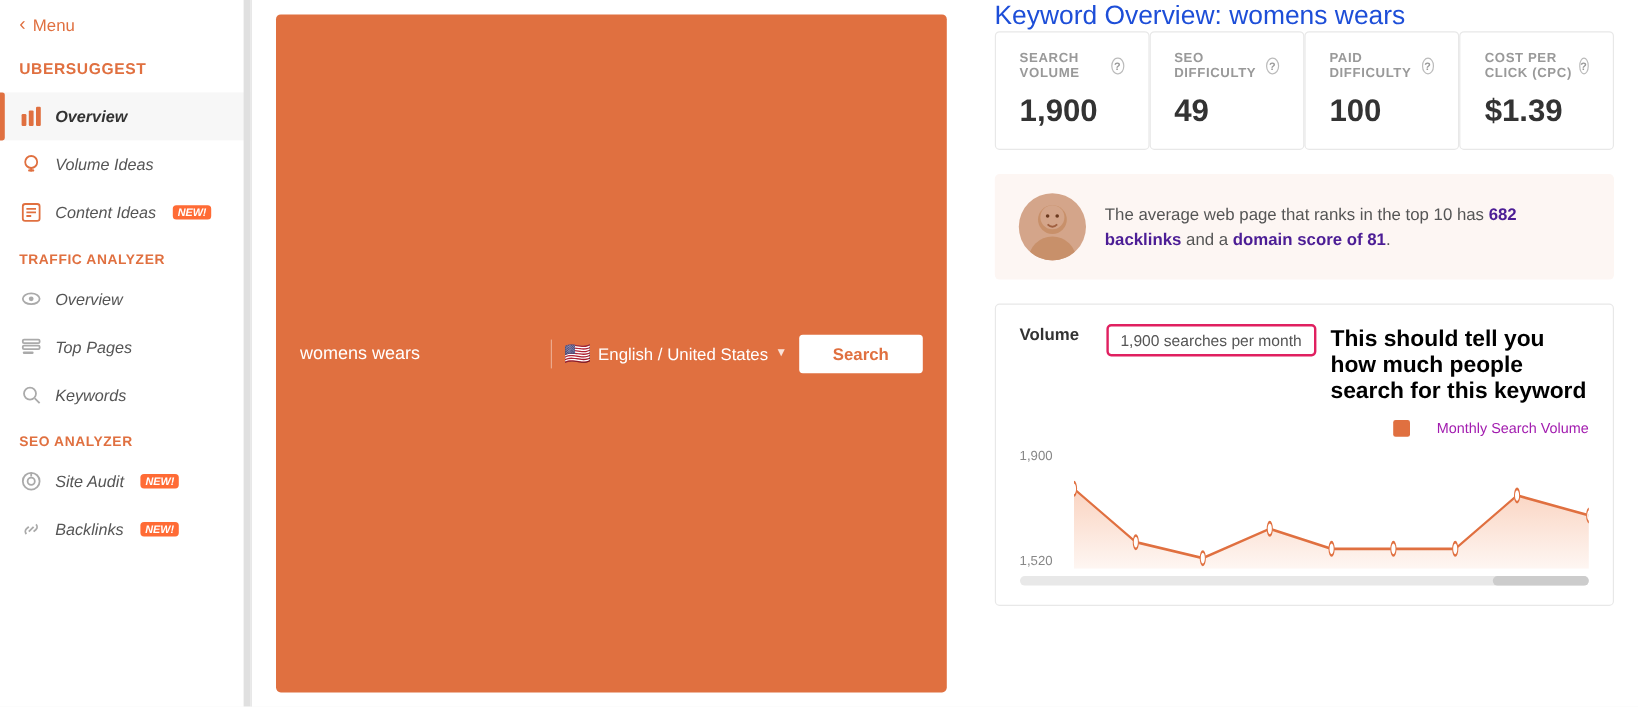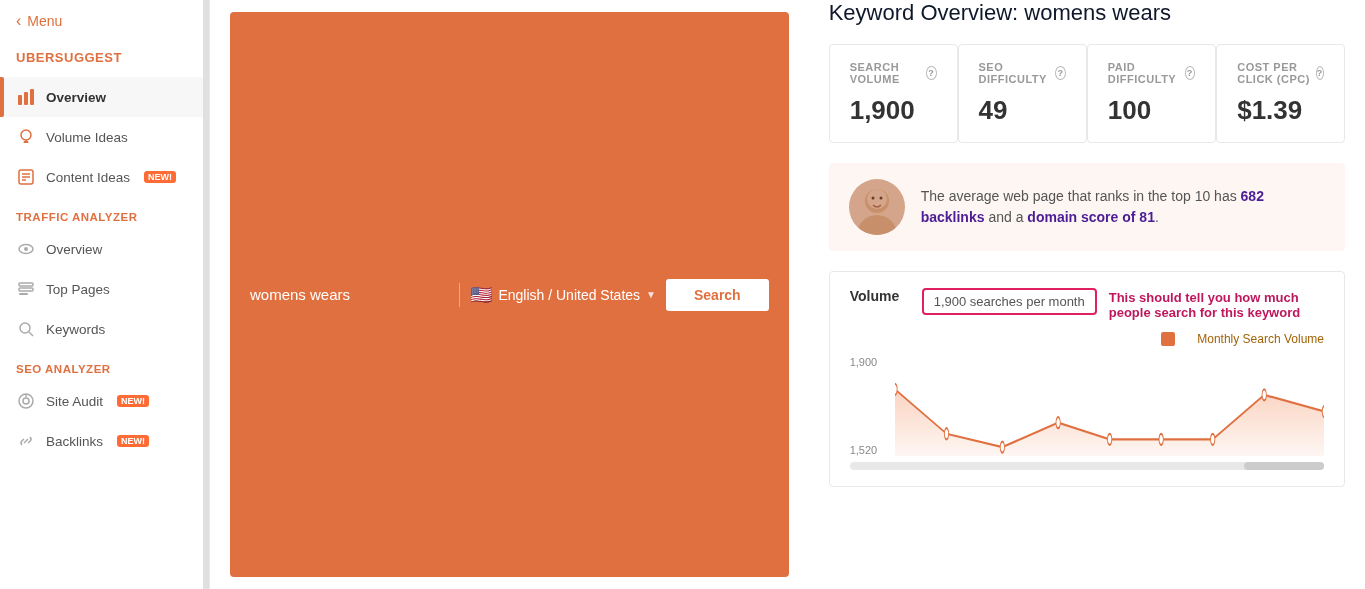--- a/index.html
+++ b/index.html
@@ -46,20 +46,21 @@
     }
     .sidebar-nav-item {
       display: flex;
       align-items: center;
       padding: 10px 16px;
       cursor: pointer;
       gap: 10px;
       font-size: 13.5px;
       color: #555;
       position: relative;
+      font-style: italic;
     }
     .sidebar-nav-item.active {
       background: #f7f7f7;
       color: #333;
       font-weight: 600;
     }
     .sidebar-nav-item.active::before {
       content: '';
       position: absolute;
       left: 0;
@@ -156,22 +157,21 @@
       white-space: nowrap;
     }
 
     
     .content {
       padding: 0 20px 20px 20px;
     }
     .page-title {
       font-size: 22px;
       font-weight: 700;
-      color: #0f172a;
-      margin-bottom: 18px;
+      color: #1d4ed8;
     }
     .page-title span {
       font-weight: 400;
     }
 
     
     .stats-row {
       display: flex;
       gap: 0;
       margin-bottom: 20px;
@@ -261,33 +261,33 @@
       min-width: 60px;
     }
     .volume-badge {
       border: 2px solid #e02060;
       border-radius: 4px;
       padding: 4px 10px;
       font-size: 13px;
       color: #555;
     }
     .chart-annotation {
-      font-size: 13px;
-      color: #be185d;
+      font-size: 19px;
+      color: #000000;
       font-weight: 600;
       flex: 1;
       padding-top: 2px;
     }
     .chart-legend {
       display: flex;
       align-items: center;
       gap: 22px;
       margin-left: auto;
       font-size: 12px;
-      color: #a16207;
+      color: #a21caf;
     }
     .legend-square {
       width: 14px;
       height: 14px;
       background: #e07040;
       border-radius: 2px;
     }
     .chart-area {
       position: relative;
       height: 100px;

